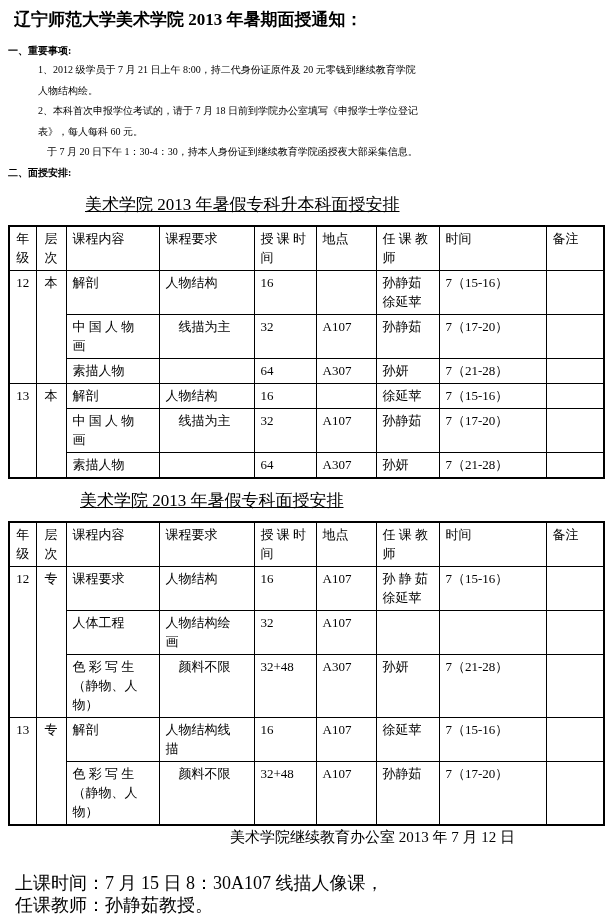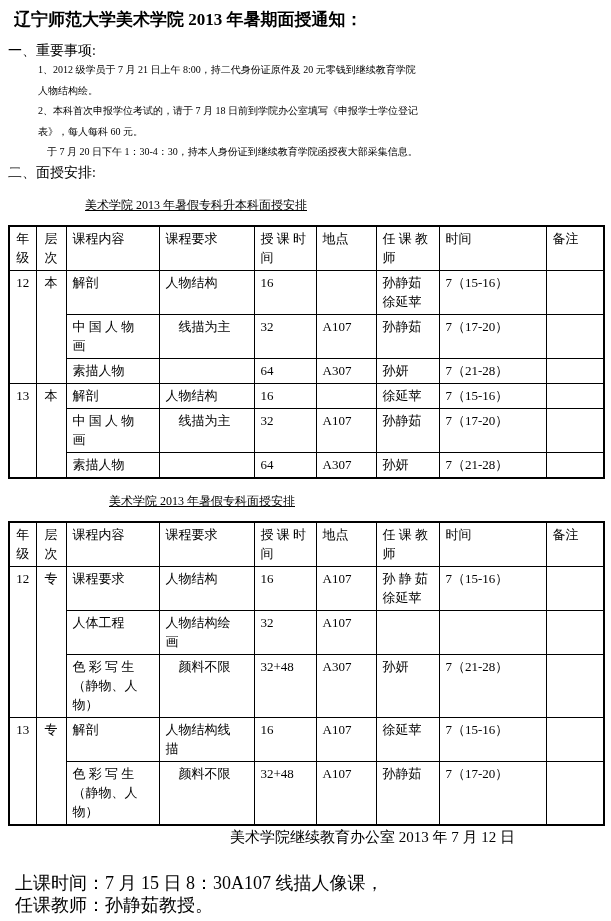--- a/index.html
+++ b/index.html
@@ -3,25 +3,25 @@
 <meta charset="utf-8">
 <style>
   html,body{margin:0;padding:0;}
   body{
     width:611px;height:921px;
     background:#ffffff;color:#000000;
     font-family:"Liberation Serif","DejaVu Serif",serif;
     overflow:hidden;
   }
   .main-title{font-size:17px;font-weight:bold;line-height:24px;margin:8px 0 9px 14px;}
-  .sec-head{font-size:14px;font-weight:normal;line-height:19px;margin-left:8px;}
+  .sec-head{font-size:10px;font-weight:bold;line-height:19px;margin-left:8px;}
   .body-line{font-size:10px;line-height:20.5px;margin-left:38px;}
   .body-line.extra-indent{margin-left:47px;}
-  .table-title{font-size:12px;line-height:22px;text-decoration:underline;margin:12px 0 9px 85px;}
-  #table2-title{margin:11px 0 9px 109px;}
+  .table-title{font-size:17px;line-height:22px;text-decoration:underline;margin:12px 0 9px 85px;}
+  #table2-title{margin:11px 0 9px 80px;}
   table{border-collapse:collapse;table-layout:fixed;margin-left:8px;width:595px;border:2px solid #000;}
   th,td{
     border:1px solid #000;font-size:13px;line-height:19px;font-weight:normal;
     vertical-align:top;text-align:left;padding:2px 4px 3px 6px;
     white-space:pre-line;overflow:hidden;
   }
   .col-0,.col-1{text-align:center;padding-left:1px;padding-right:1px;}
   .office-sig{font-size:15px;line-height:19px;margin:2px 0 0 230px;}
   .foot-line{font-size:18px;line-height:20px;margin-left:15px;}
   #class-time-line{margin-top:26px;}

